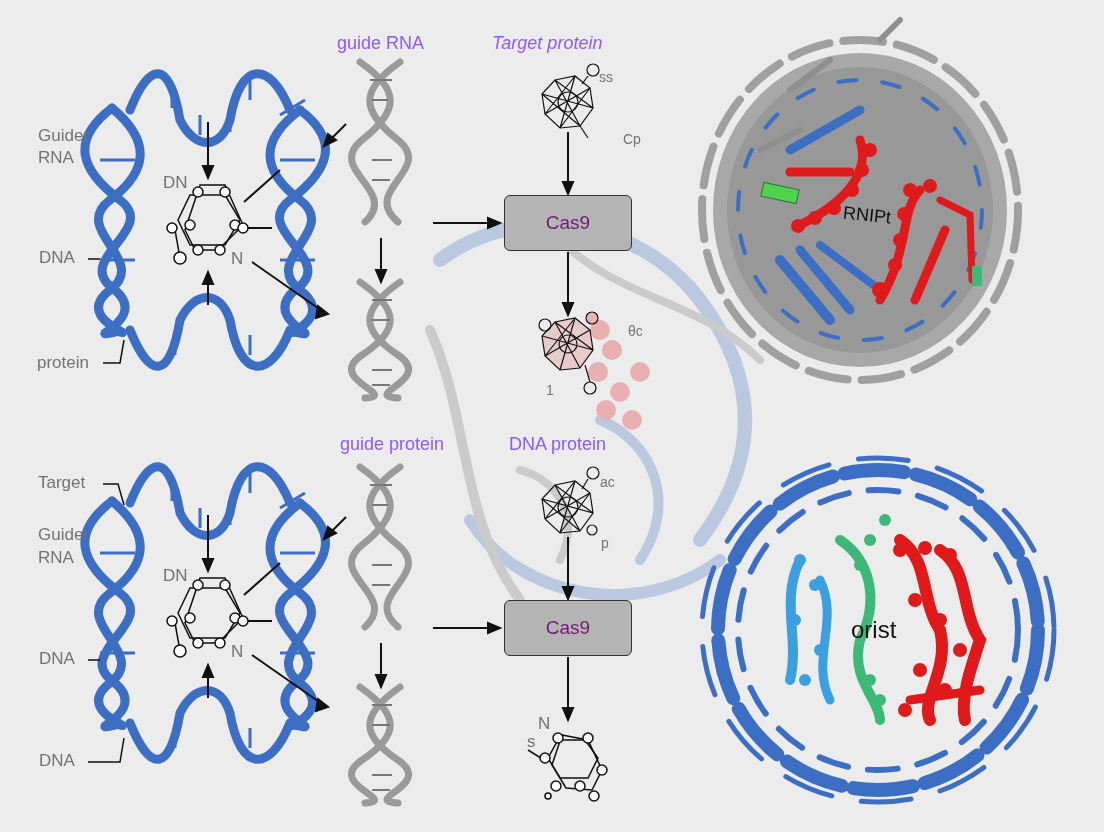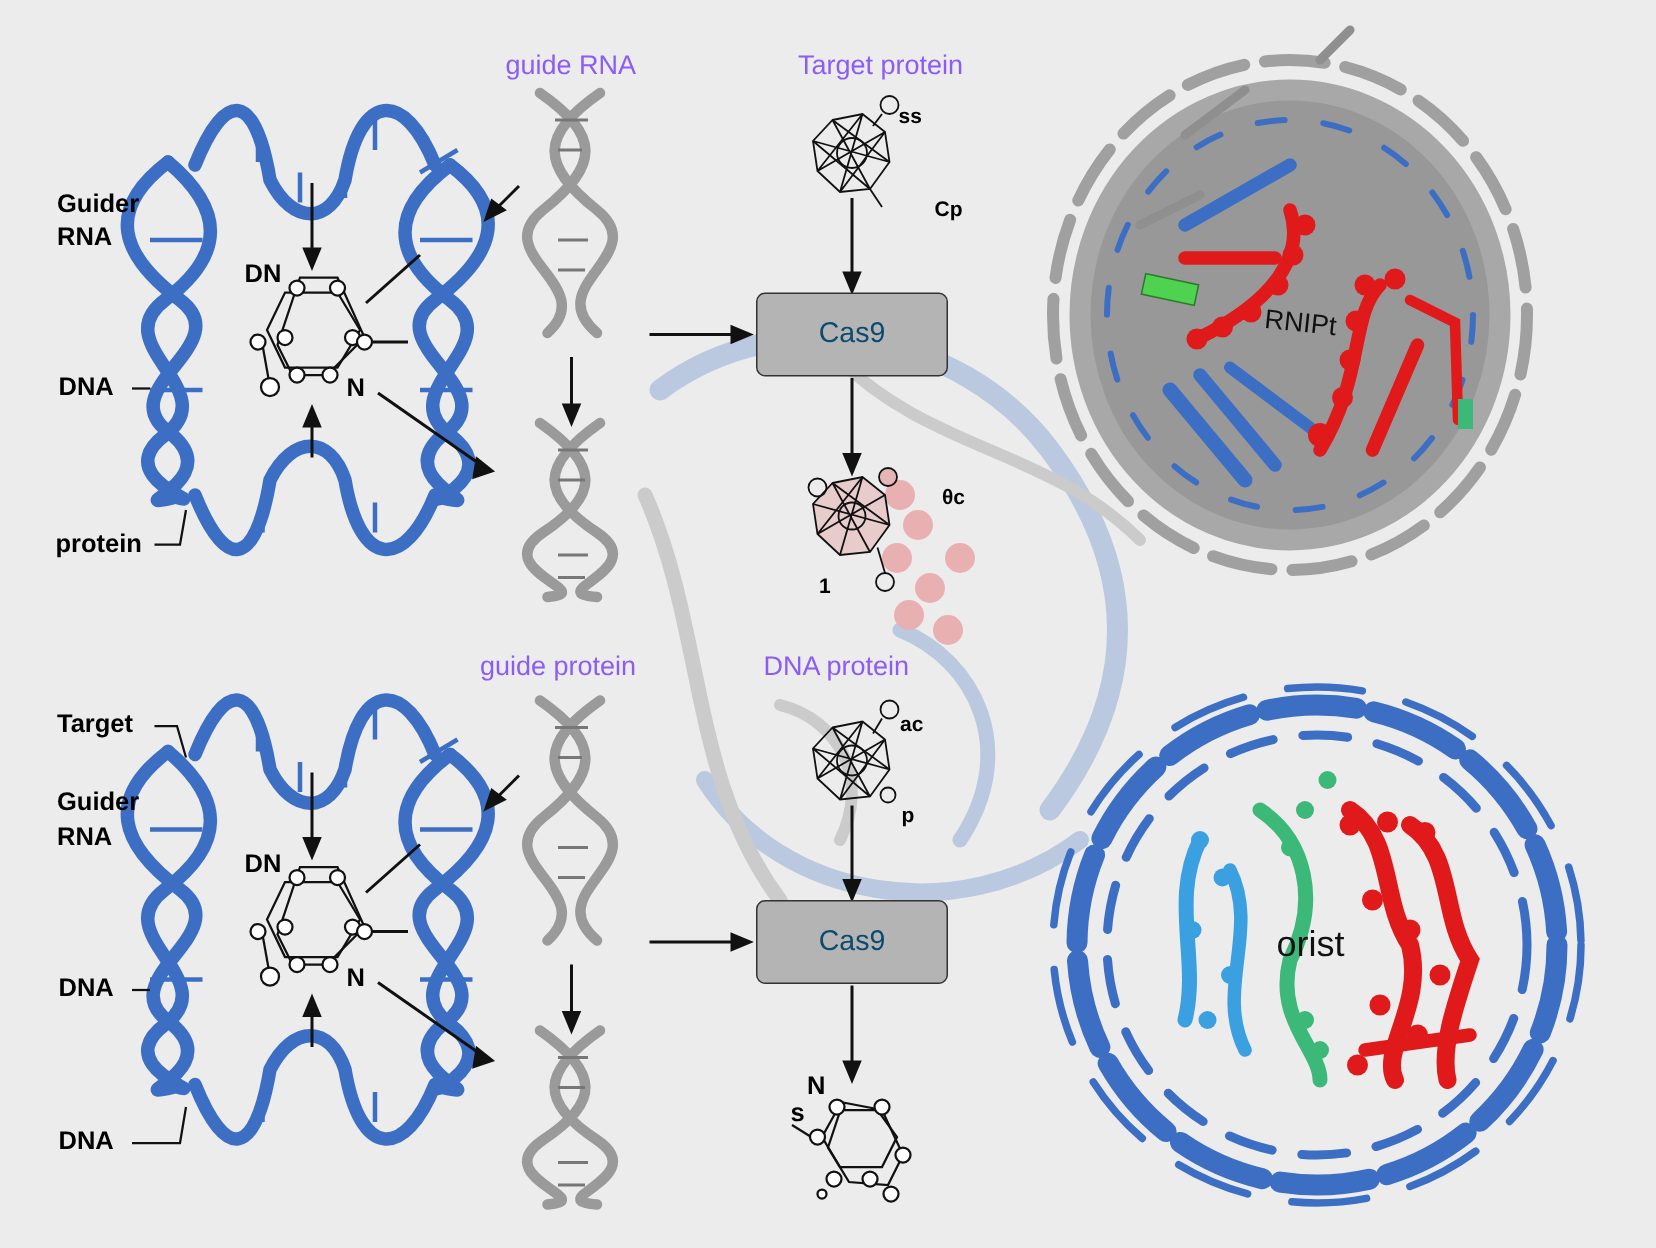--- a/index.html
+++ b/index.html
@@ -4,28 +4,28 @@
 <style>
   html, body { margin:0; padding:0; }
   body {
     width:1104px; height:832px; overflow:hidden;
     background:#ececec;
     font-family:"Liberation Sans", sans-serif;
     position:relative;
   }
   .canvas { position:absolute; left:0; top:0; width:1104px; height:832px; }
   svg.layer { position:absolute; left:0; top:0; }
-  .lbl { position:absolute; font-size:17px; color:#000000; white-space:nowrap; line-height:1.1;font-weight:bold; }
+  .lbl { position:absolute; font-size:17px; color:#737373; white-space:nowrap; line-height:1.1; }
   .lbl.small { font-size:14px; }
   .title { position:absolute; font-size:18px; color:#8b5cf6; white-space:nowrap; }
   .cas-box {
     position:absolute; width:126px; height:54px;
     background:#b4b4b4; border:1.5px solid #333; border-radius:6px;
     display:flex; align-items:center; justify-content:center;
-    font-size:19px; color:#0c4a6e;
+    font-size:19px; color:#701a75;
   }
   .watermark { position:absolute; opacity:0.28; }
   .orbit-text { position:absolute; font-size:24px; color:#111; }
 </style>
 </head>
 <body>
 
 <div class="canvas">
 
   <svg class="layer watermark" width="1104" height="832">
@@ -133,21 +133,21 @@
         <line x1="372" y1="385" x2="390" y2="385"></line>
     </g>
     <g stroke="#111" stroke-width="2" fill="#111">
       <line x1="381" y1="238" x2="381" y2="272"></line>
         <polygon points="376,270 386,270 381,282"></polygon>
       <line x1="433" y1="223" x2="490" y2="223"></line>
         <polygon points="488,218 488,228 500,223"></polygon>
     </g>
   </svg>
   <span class="title" style="left:337px;top:33px;">guide RNA</span>
-  <span class="title" style="left:532px;top:33px;">Target protein</span>
+  <span class="title" style="left:492px;top:33px;font-style:italic;">Target protein</span>
 
   <svg class="layer" width="1104" height="832">
     <g fill="none" stroke="#111" stroke-width="1.2">
       <polygon points="555,80 575,76 590,88 593,108 580,126 560,128 545,114 542,94"></polygon>
       <path d="M555 80 L580 126 M575 76 L560 128 M590 88 L545 114 M593 108 L542 94 M555 80 L593 108 M575 76 L545 114 M590 88 L560 128 M580 126 L542 94"></path>
       <circle cx="568" cy="102" r="10"></circle>
       <circle cx="593" cy="70" r="6"></circle>
         <line x1="588" y1="76" x2="582" y2="84"></line>
       <line x1="580" y1="126" x2="588" y2="138"></line>
     </g>
@@ -294,21 +294,21 @@
           <line x1="372" y1="385" x2="390" y2="385"></line>
       </g>
       <g stroke="#111" stroke-width="2" fill="#111">
         <line x1="381" y1="238" x2="381" y2="272"></line>
           <polygon points="376,270 386,270 381,282"></polygon>
         <line x1="433" y1="223" x2="490" y2="223"></line>
           <polygon points="488,218 488,228 500,223"></polygon>
       </g>
     </g>
   </svg>
-  <span class="title" style="left:320px;top:434px;">guide protein</span>
+  <span class="title" style="left:340px;top:434px;">guide protein</span>
   <span class="title" style="left:509px;top:434px;">DNA protein</span>
 
   <svg class="layer" width="1104" height="832">
     <g transform="translate(0,405)">
       <g fill="none" stroke="#111" stroke-width="1.2">
         <polygon points="555,80 575,76 590,88 593,108 580,126 560,128 545,114 542,94"></polygon>
         <path d="M555 80 L580 126 M575 76 L560 128 M590 88 L545 114 M593 108 L542 94 M555 80 L593 108 M575 76 L545 114 M590 88 L560 128 M580 126 L542 94"></path>
         <circle cx="568" cy="102" r="10"></circle>
         <circle cx="593" cy="68" r="6"></circle>
           <line x1="588" y1="74" x2="582" y2="84"></line>

